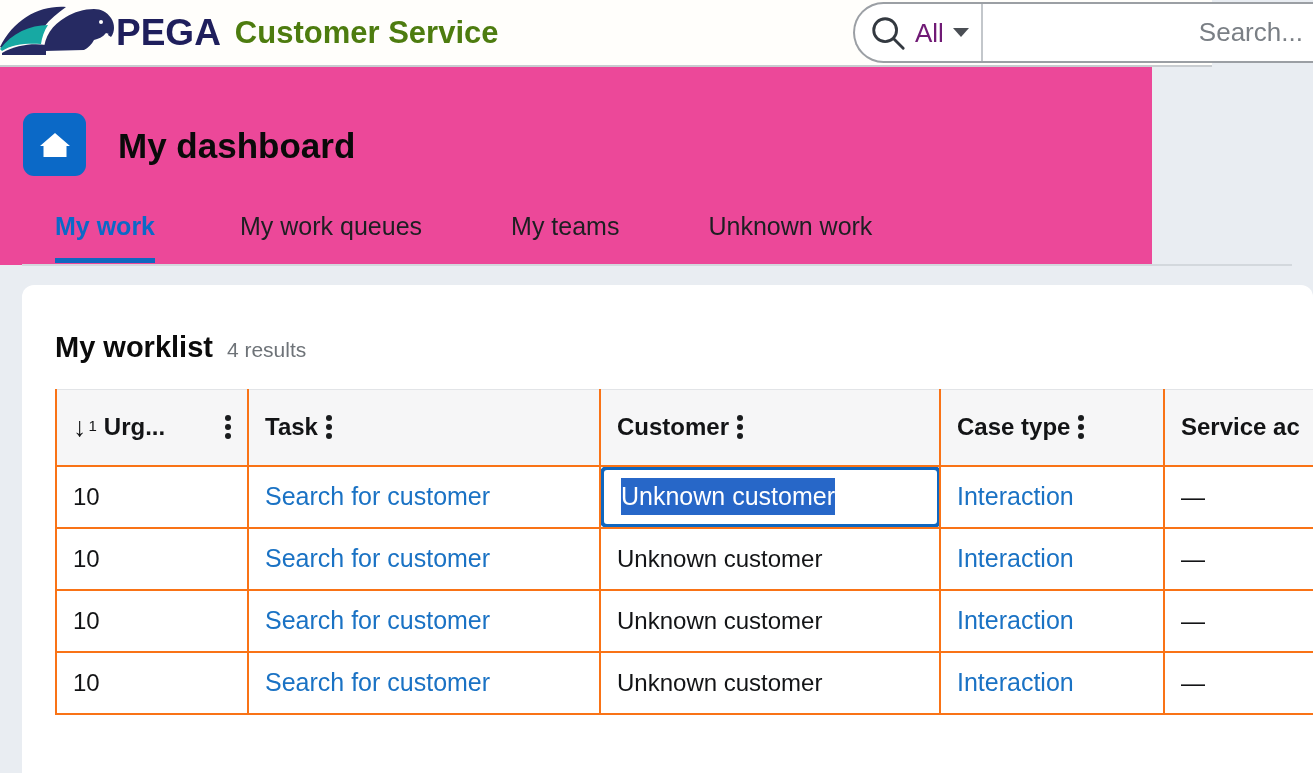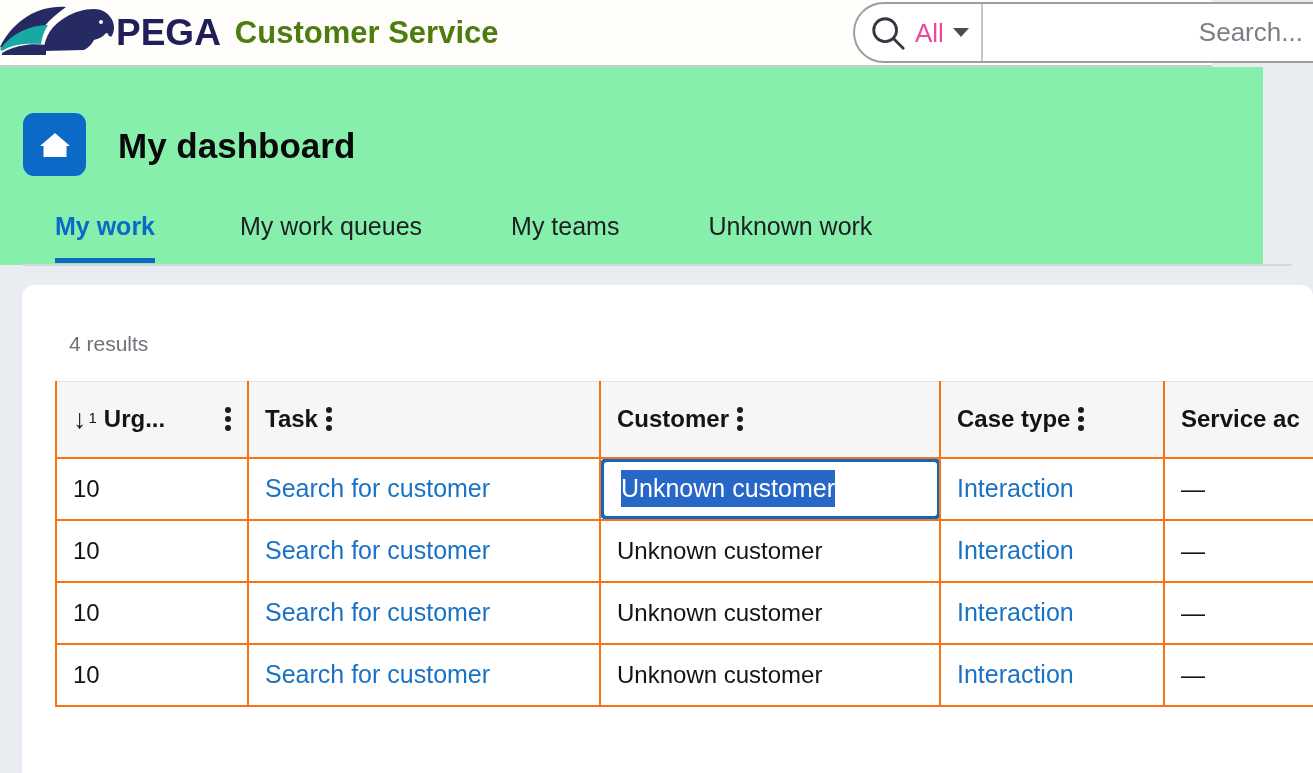--- a/index.html
+++ b/index.html
@@ -78,21 +78,21 @@
     border-right: 2px solid #c3c7cb;
     box-sizing: border-box;
   }
   .mag {
     width: 38px;
     height: 38px;
     flex: none;
   }
   .scope-label {
     font-size: 26px;
-    color: #ec4899;
+    color: #701a75;
     margin-left: 8px;
     line-height: 1;
   }
   .caret {
     margin-left: 9px;
     width: 0; height: 0;
     border-left: 8px solid transparent;
     border-right: 8px solid transparent;
     border-top: 9px solid #4a4e54;
   }
@@ -107,23 +107,23 @@
     width: 300px;
     height: 40px;
     text-align: right;
   }
   .search-input::placeholder { color: #7a7f85; opacity: 1; }
 
   
   .page-head {
     position: absolute;
     left: 0; top: 67px;
-    width: 1263px;
+    width: 1152px;
     height: 198px;
-    background: #86efac;
+    background: #ec4899;
   }
   .home-badge {
     position: absolute;
     left: 23px; top: 46px;
     width: 63px; height: 63px;
     background: #0b69c7;
     border-radius: 11px;
     display: flex;
     align-items: center;
     justify-content: center;
@@ -351,20 +351,21 @@
 <div class="tabs">
   <div class="tab active">My work</div>
   <div class="tab">My work queues</div>
   <div class="tab">My teams</div>
   <div class="tab">Unknown work</div>
 </div>
 
 <div class="card">
 
   <div class="worklist-head">
+    <span class="worklist-title">My worklist</span>
     <span class="worklist-count">4 results</span>
   </div>
 
   <div class="table-wrap">
     <table class="wl">
       <colgroup>
         <col class="col-urg">
           <col class="col-task">
           <col class="col-cust">
           <col class="col-case">

